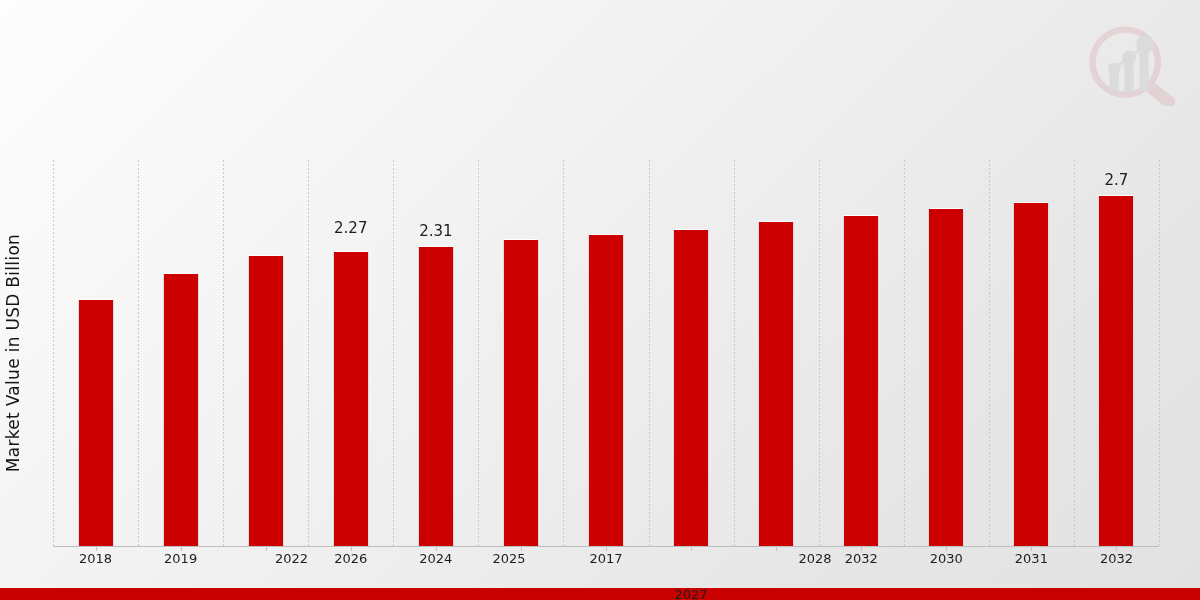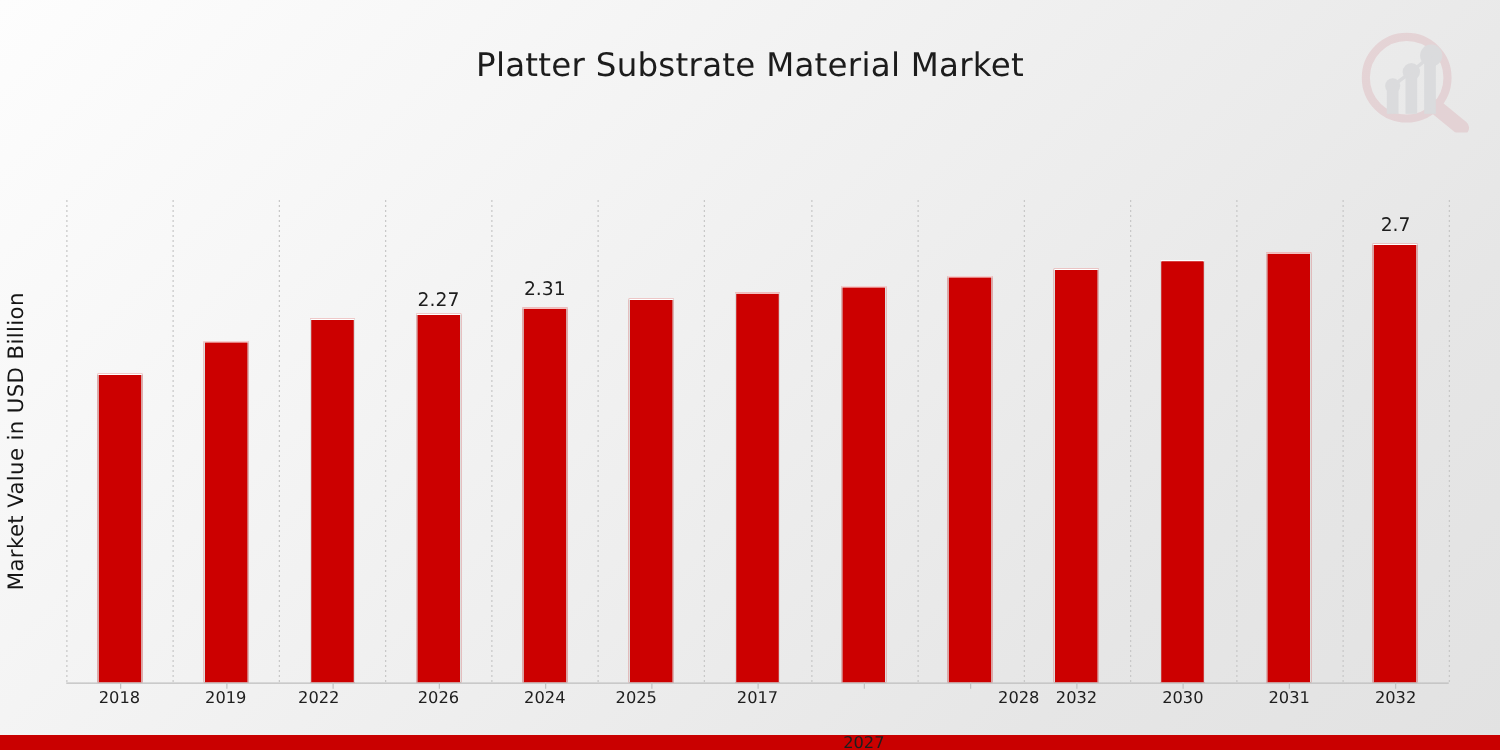--- a/index.html
+++ b/index.html
@@ -68,21 +68,20 @@
   }
   #footer-bar{
     position:absolute;left:0;bottom:0;width:1200px;height:12px;background:#c90000;
   }
 </style>
 </head>
 <body>
 
 <div id="page">
 
-  <div id="chart-title">Platter Substrate Material Market</div>
 
   <div id="brand-logo">
     <svg viewBox="0 0 100 90" xmlns="http://www.w3.org/2000/svg">
       <circle cx="45" cy="43" r="35" fill="none" stroke="#d8a0a8" stroke-width="7"></circle>
       <path d="M70 68 L92 86" stroke="#d8a0a8" stroke-width="13" stroke-linecap="round"></path>
       <rect x="28" y="52" width="10" height="22" fill="#b9bcc2"></rect>
       <rect x="44" y="40" width="10" height="34" fill="#b9bcc2"></rect>
       <rect x="60" y="28" width="10" height="46" fill="#b9bcc2"></rect>
       <circle cx="33" cy="50" r="6.5" fill="#b9bcc2"></circle>
       <circle cx="49" cy="38" r="7.5" fill="#b9bcc2"></circle>
@@ -123,24 +122,24 @@
       <div class="bar" style="left: 1045.46px; width: 36px; height: 350.909px;"></div>
     </div>
   <div id="axis-line"></div>
 
   <div id="footer-bar"></div>
 <div class="tick" style="left: 96px;"></div>
     <div class="x-tick-label" style="left: 55.5385px; width: 80px;">2018</div>
     <div class="tick" style="left: 181px;"></div>
     <div class="x-tick-label" style="left: 140.615px; width: 80px;">2019</div>
     <div class="tick" style="left: 266px;"></div>
-    <div class="x-tick-label" style="left: 215px; width: 80px;">2022</div>
+    <div class="x-tick-label" style="left: 228px; width: 80px; text-align: right;">2022</div>
     <div class="tick" style="left: 351px;"></div>
     <div class="x-tick-label" style="left: 310.769px; width: 80px;">2026</div>
-    <div class="bar-label" style="left: 310.769px; width: 80px; top: 231px;">2.27</div>
+    <div class="bar-label" style="left: 310.769px; width: 80px; top: 219px;">2.27</div>
     <div class="tick" style="left: 436px;"></div>
     <div class="x-tick-label" style="left: 395.846px; width: 80px;">2024</div>
     <div class="bar-label" style="left: 395.846px; width: 80px; top: 221.778px;">2.31</div>
     <div class="tick" style="left: 521px;"></div>
     <div class="x-tick-label" style="left: 469px; width: 80px;">2025</div>
     <div class="tick" style="left: 606px;"></div>
     <div class="x-tick-label" style="left: 566px; width: 80px;">2017</div>
     <div class="tick" style="left: 691px;"></div>
     <div class="x-tick-label" style="left: 651.077px; width: 80px; margin-top: 36px;">2027</div>
     <div class="tick" style="left: 776px;"></div>

